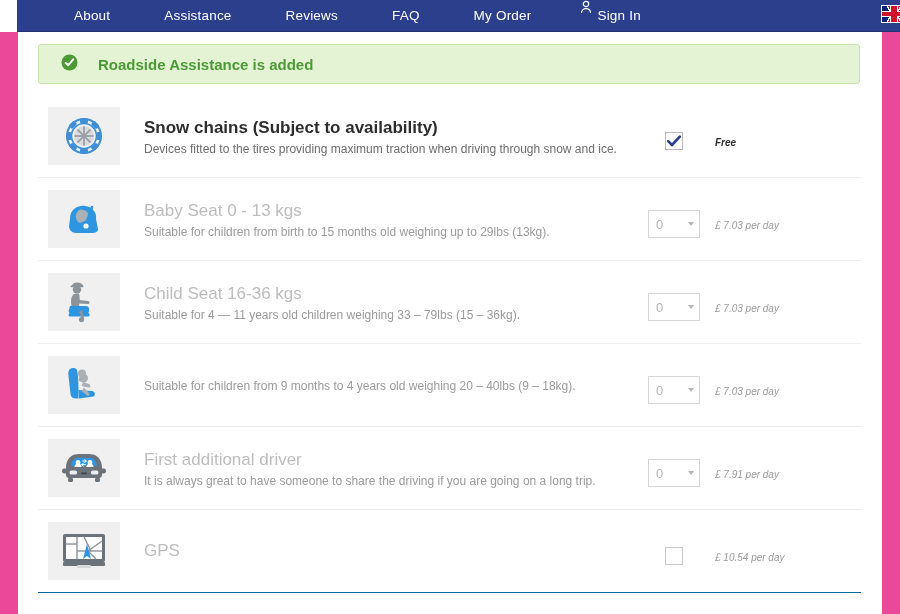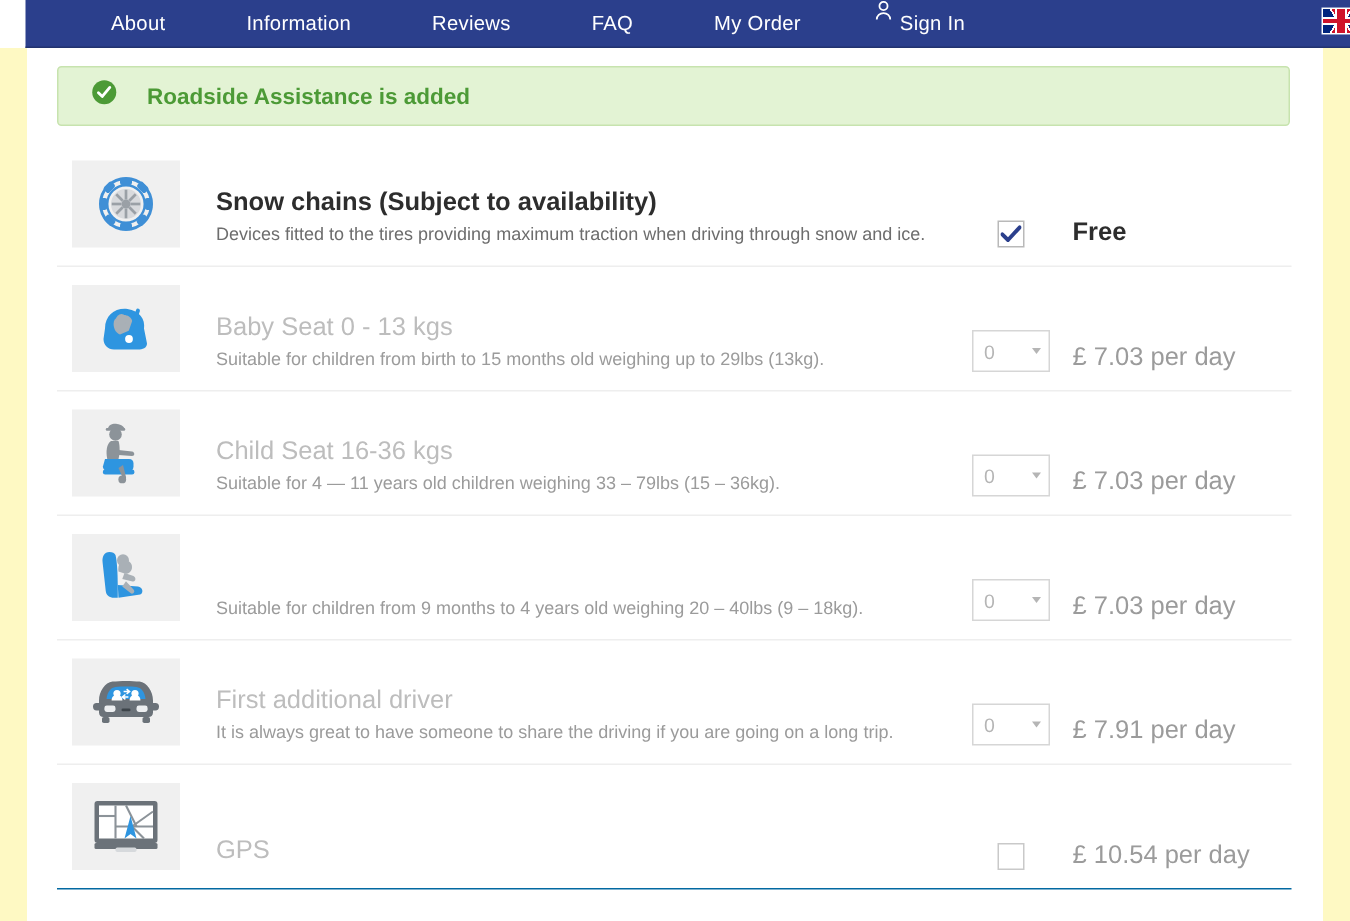--- a/index.html
+++ b/index.html
@@ -69,21 +69,21 @@
       linear-gradient(-58deg, transparent 42%, #ffffff 42%, #ffffff 58%, transparent 58%),
       #00247d;
   }
 
   
   .page {
     position: absolute;
     top: 32px; left: 0;
     width: 900px;
     height: 582px;
-    background: #fef9c3;
+    background: #ec4899;
   }
   .card {
     position: absolute;
     top: 0; left: 18px;
     width: 864px;
     min-height: 582px;
     background: #ffffff;
     padding: 0 10px;
   }
 
@@ -104,21 +104,21 @@
     color: #4c9a36;
     font-size: 15px;
     font-weight: 600;
   }
 
   
   .extras { margin: 11px 0 0 10px; width: 823px; }
 
   .row {
     display: flex;
-    align-items: flex-end;
+    align-items: center;
     border-bottom: 1px solid #eeeeee;
     padding: 12px 0 12px 0;
     min-height: 76px;
   }
   .row:last-child { border-bottom: 1px solid #0369a1; }
 
   .icon-tile {
     width: 72px;
     height: 58px;
     background: #f0f0f0;
@@ -154,24 +154,25 @@
     width: 74px;
     flex: none;
     display: flex;
     justify-content: center;
     align-items: flex-start;
     padding-top: 10px;
   }
   .price {
     width: 150px;
     flex: none;
-    font-size: 17px;
+    font-size: 10px;
     color: #9b9b9b;
     padding-top: 13px;
     padding-left: 4px;
+    font-style: italic;
   }
   .row.active .price { color: #2d2d2d; font-weight: 700; }
 
   
   .checkbox {
     width: 18px; height: 18px;
     border: 1px solid #c9c9c9;
     background: #fff;
     display: flex;
     align-items: center;
@@ -216,21 +217,21 @@
     color: #2b3f8c;
     letter-spacing: .5px;
   }
 </style>
 </head>
 <body>
 
 <div class="navbar">
   <div class="nav-items">
     <div class="nav-item">About</div>
-    <div class="nav-item">Information</div>
+    <div class="nav-item">Assistance</div>
     <div class="nav-item">Reviews</div>
     <div class="nav-item">FAQ</div>
     <div class="nav-item">My Order</div>
     <div class="nav-item signin">
       <span>
         <svg class="person-icon" width="12" height="14" viewBox="0 0 12 14" fill="none" stroke="#ffffff" stroke-width="1.2">
           <circle cx="6" cy="4" r="2.7"></circle>
           <path d="M1.5 13c0-2.6 2-4.3 4.5-4.3s4.5 1.7 4.5 4.3"></path>
         </svg>
       </span>

